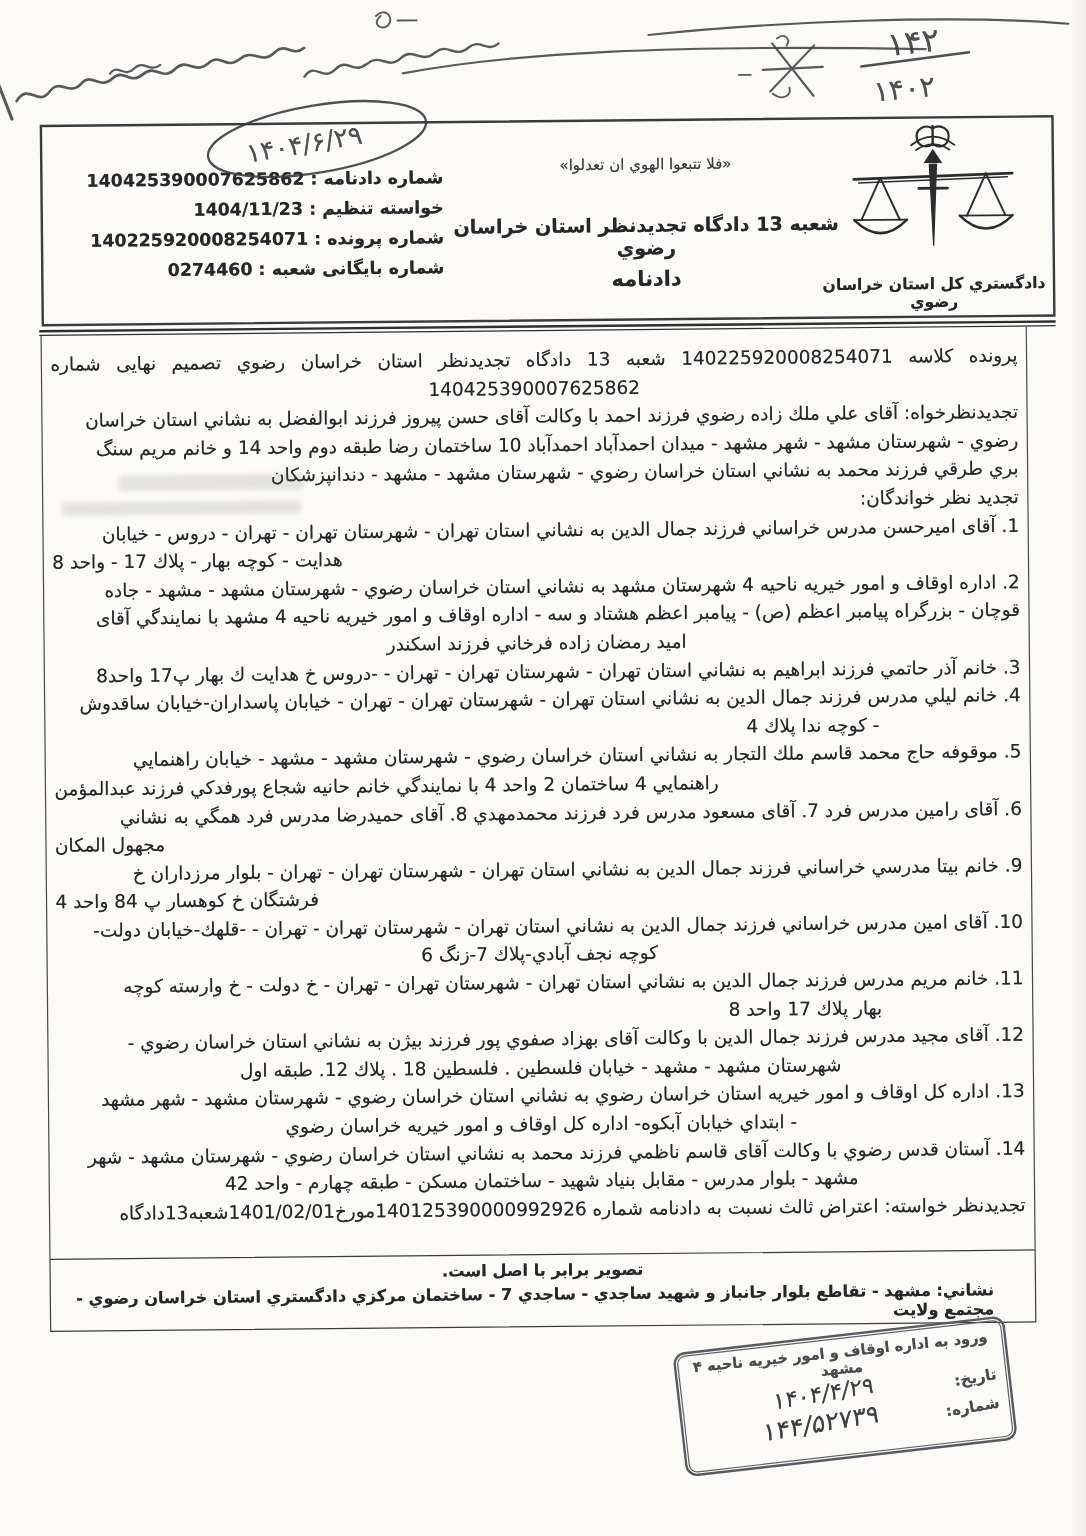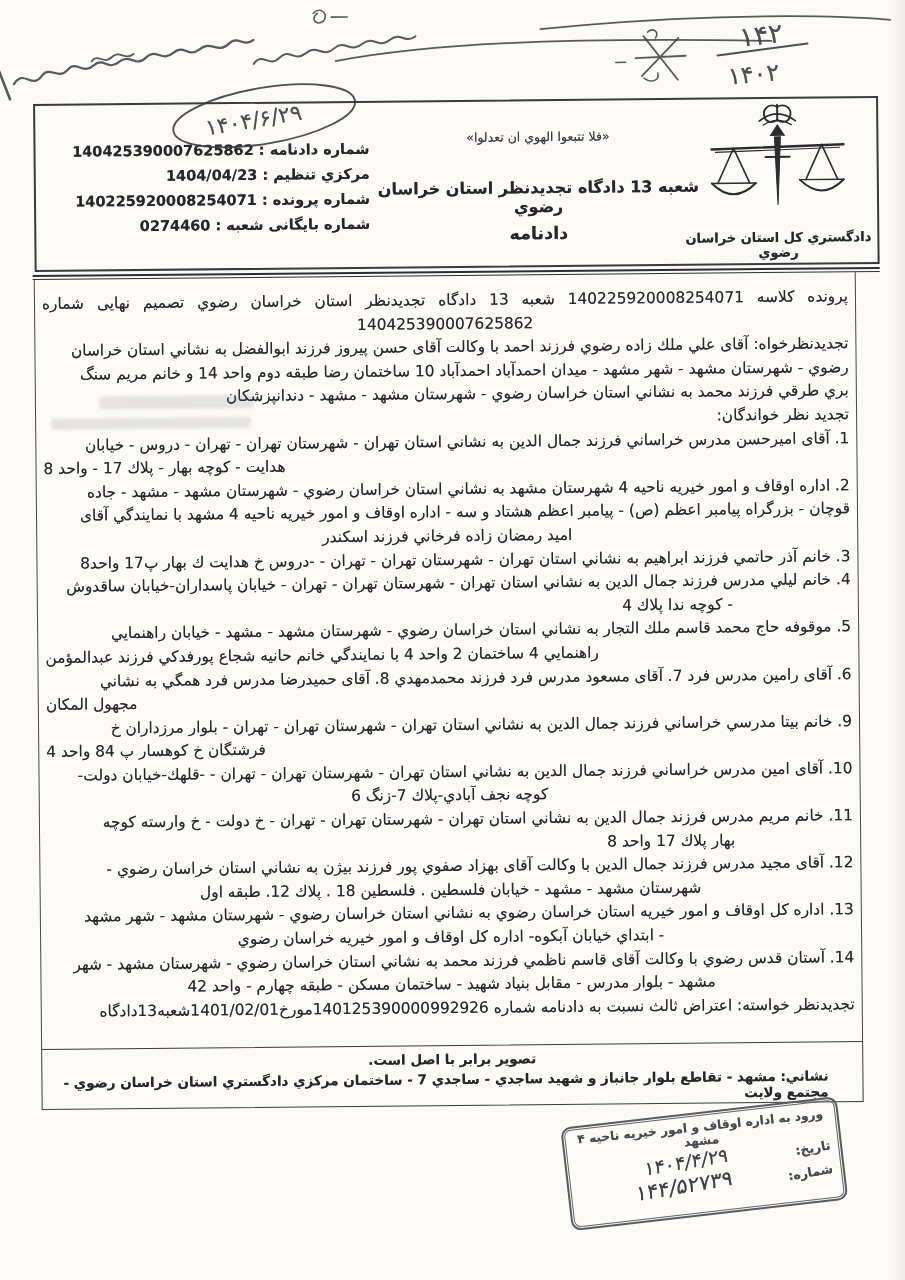--- a/index.html
+++ b/index.html
@@ -66,22 +66,22 @@
 <div class="page">
   <div class="sheet soft">
 
     <div class="header-box">
       <div class="h-fields">
         <div>
           <span class="fl">شماره دادنامه :</span>
           <span class="fv">140425390007625862</span>
         </div>
         <div>
-          <span class="fl">مرکزي تنظیم :</span>
-          <span class="fv">1404/04/23</span>
+          <span class="fl">خواسته تنظیم :</span>
+          <span class="fv">1404/11/23</span>
         </div>
         <div>
           <span class="fl">شماره پرونده :</span>
           <span class="fv">140225920008254071</span>
         </div>
         <div>
           <span class="fl">شماره بایگانی شعبه :</span>
           <span class="fv">0274460</span>
         </div>
       </div>

